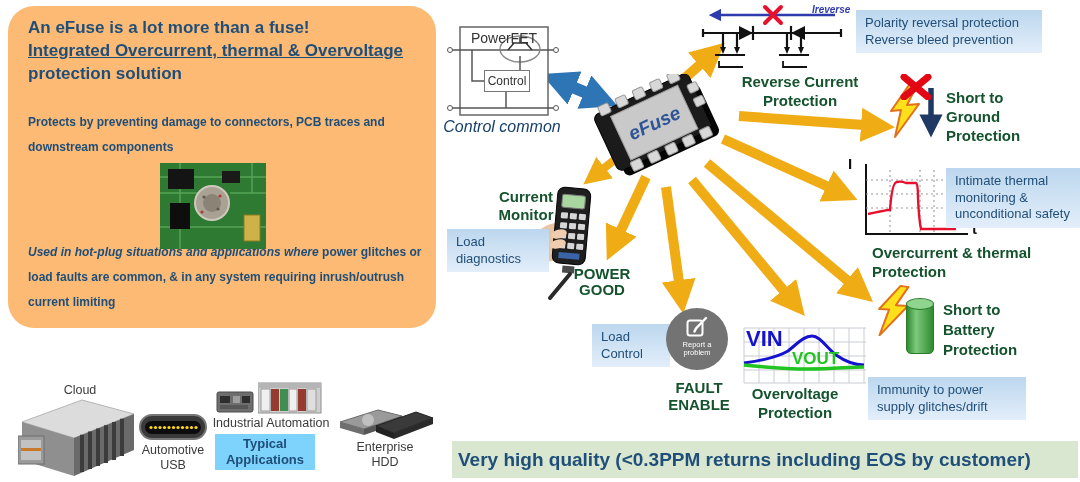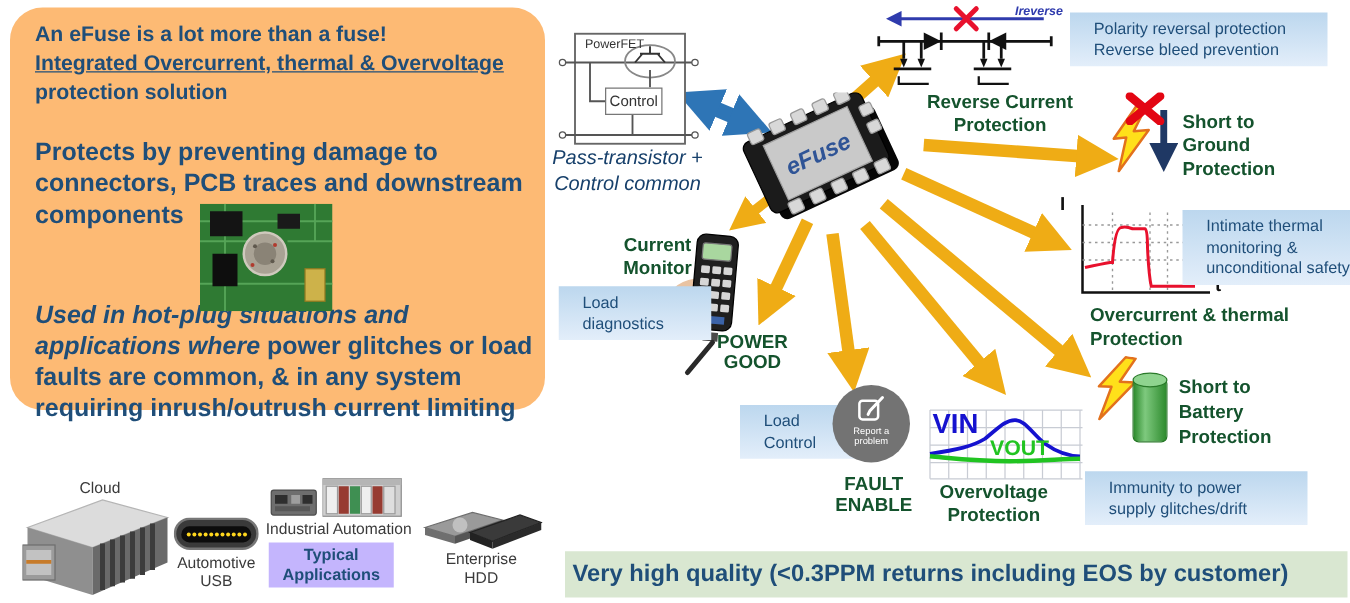--- a/index.html
+++ b/index.html
@@ -8,32 +8,32 @@
   .abs{position:absolute;}
   .overlay{position:absolute;left:0;top:0;z-index:1;pointer-events:none;}
   .gold{stroke:#EFAC15;stroke-width:10;marker-end:url(#mGold);}
   .gthin{stroke-width:8;}
   .bluearrow{stroke:#2E75B6;stroke-width:12;marker-start:url(#mBlue);marker-end:url(#mBlue);}
   .navyarrow{stroke:#1F3864;stroke-width:5.5;marker-end:url(#mNavy);}
   .green-panel{left:8px;top:6px;width:428px;height:322px;background:#fdba74;border-radius:26px;z-index:2;}
   .intro{position:absolute;left:20px;color:#1F4E79;font-weight:bold;font-size:17px;line-height:23px;}
   .blk{display:block;}
   .und{text-decoration:underline;}
-  .body16{position:absolute;left:20px;width:400px;font-size:20px;line-height:25px;font-weight:bold;margin:0;}
+  .body16{position:absolute;left:20px;width:400px;font-size:12px;line-height:25px;font-weight:bold;margin:0;}
   .callout{position:absolute;background:linear-gradient(180deg,#BCD7EE,#E3EEFA);color:#1F4E79;
-           font-size:13px;line-height:16.5px;padding:5px 19px;z-index:3;}
+           font-size:13px;line-height:16.5px;padding:5px 9px;z-index:3;}
   .flabel{position:absolute;color:#14532d;font-weight:bold;font-size:15px;line-height:19px;z-index:3;}
   .tc{text-align:center;}
   .applabel{position:absolute;color:#3A3A3A;font-size:12.5px;line-height:15px;z-index:3;}
-  .typical-box{position:absolute;left:215px;top:434px;width:100px;height:36px;background:#c4b5fd;
+  .typical-box{position:absolute;left:215px;top:434px;width:100px;height:36px;background:#7dd3fc;
                color:#1F4E79;font-weight:bold;font-size:13px;line-height:16px;text-align:center;
                display:flex;flex-direction:column;justify-content:center;z-index:2;}
   .ctrl-box{position:absolute;left:484px;top:70px;width:44px;height:20px;border:1.4px solid #777;background:#fff;
             color:#333;font-size:12px;line-height:20px;text-align:center;z-index:3;}
-  .pfet-label{position:absolute;left:468px;top:30px;width:72px;color:#333;font-size:10px;z-index:3;}
+  .pfet-label{position:absolute;left:468px;top:30px;width:72px;text-align:center;color:#333;font-size:14px;z-index:3;}
   .caption{position:absolute;left:436px;top:116px;width:132px;text-align:center;font-style:italic;
            font-size:16px;line-height:21px;color:#17406B;z-index:3;}
   .chipwrap{position:absolute;left:590px;top:74px;z-index:4;}
   .battery{position:absolute;left:906px;top:302px;width:26px;height:50px;z-index:3;
            background:linear-gradient(90deg,#2e8b2e,#7ec97e 35%,#2e8b2e);
            border:1px solid #2a7a2a;border-radius:5px;}
   .battery::before{content:"";position:absolute;left:-1px;top:-5px;width:26px;height:10px;
                    background:#8fd48f;border:1px solid #2a7a2a;border-radius:50%;}
   .fault-circle{position:absolute;left:666px;top:308px;width:62px;height:62px;border-radius:50%;
                 background:#737373;z-index:3;text-align:center;color:#fff;}
@@ -179,21 +179,20 @@
       <circle cx="112" cy="28" r="2.5" fill="#fff" stroke="#555"></circle>
     <circle cx="6" cy="86" r="2.5" fill="#fff" stroke="#555"></circle>
       <circle cx="112" cy="86" r="2.5" fill="#fff" stroke="#555"></circle>
     <ellipse cx="76" cy="27" rx="20" ry="13" fill="none" stroke="#888" stroke-width="1.4"></ellipse>
     <path d="M68,21 H84 M70,21 L64,28 M82,21 L88,28 M76,21 V15" stroke="#333" stroke-width="1.5" fill="none"></path>
     <path d="M76,34 V48 M28,28 V59 H40 M62,70 V86" stroke="#555" stroke-width="1.5" fill="none"></path>
   </svg>
   <span class="pfet-label">PowerFET</span>
   <div class="ctrl-box">Control</div>
   <div class="caption">
-    <span class="blk">Pass-transistor +</span>
     <span class="blk">Control common</span>
   </div>
 
   <div class="chipwrap">
     <svg width="132" height="106" viewBox="0 0 132 106">
       <g transform="rotate(-25 66 50)">
         <rect x="17" y="30" width="104" height="56" rx="6" fill="#060606"></rect>
         <rect x="12" y="16" width="104" height="62" rx="6" fill="#1B1B1B" stroke="#000"></rect>
         <g fill="#D8D8D8" stroke="#9A9A9A">
           <rect x="20" y="10" width="11" height="10" rx="2"></rect>

